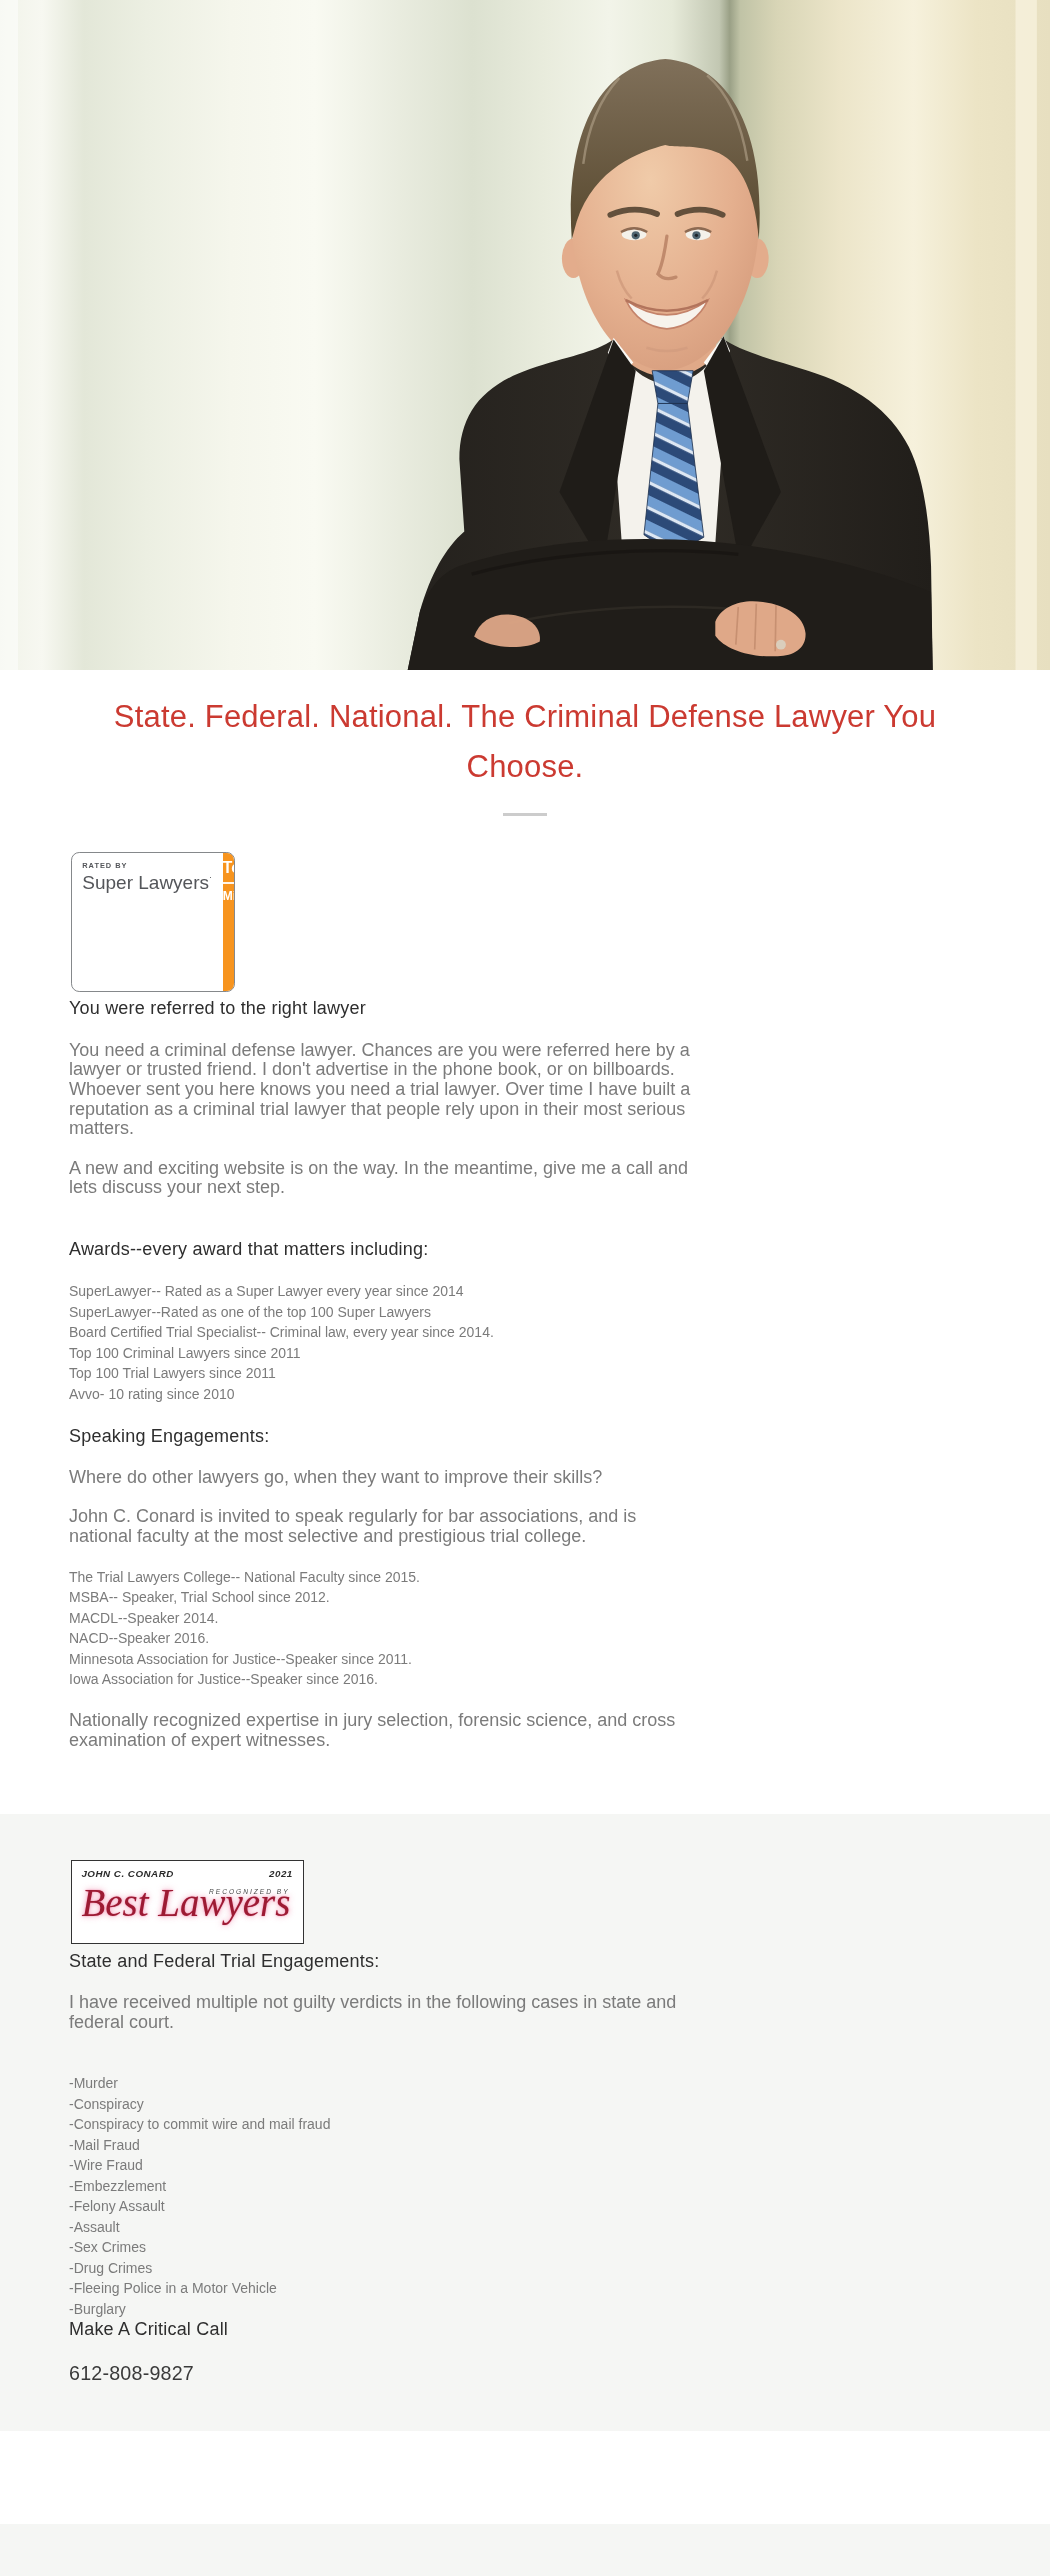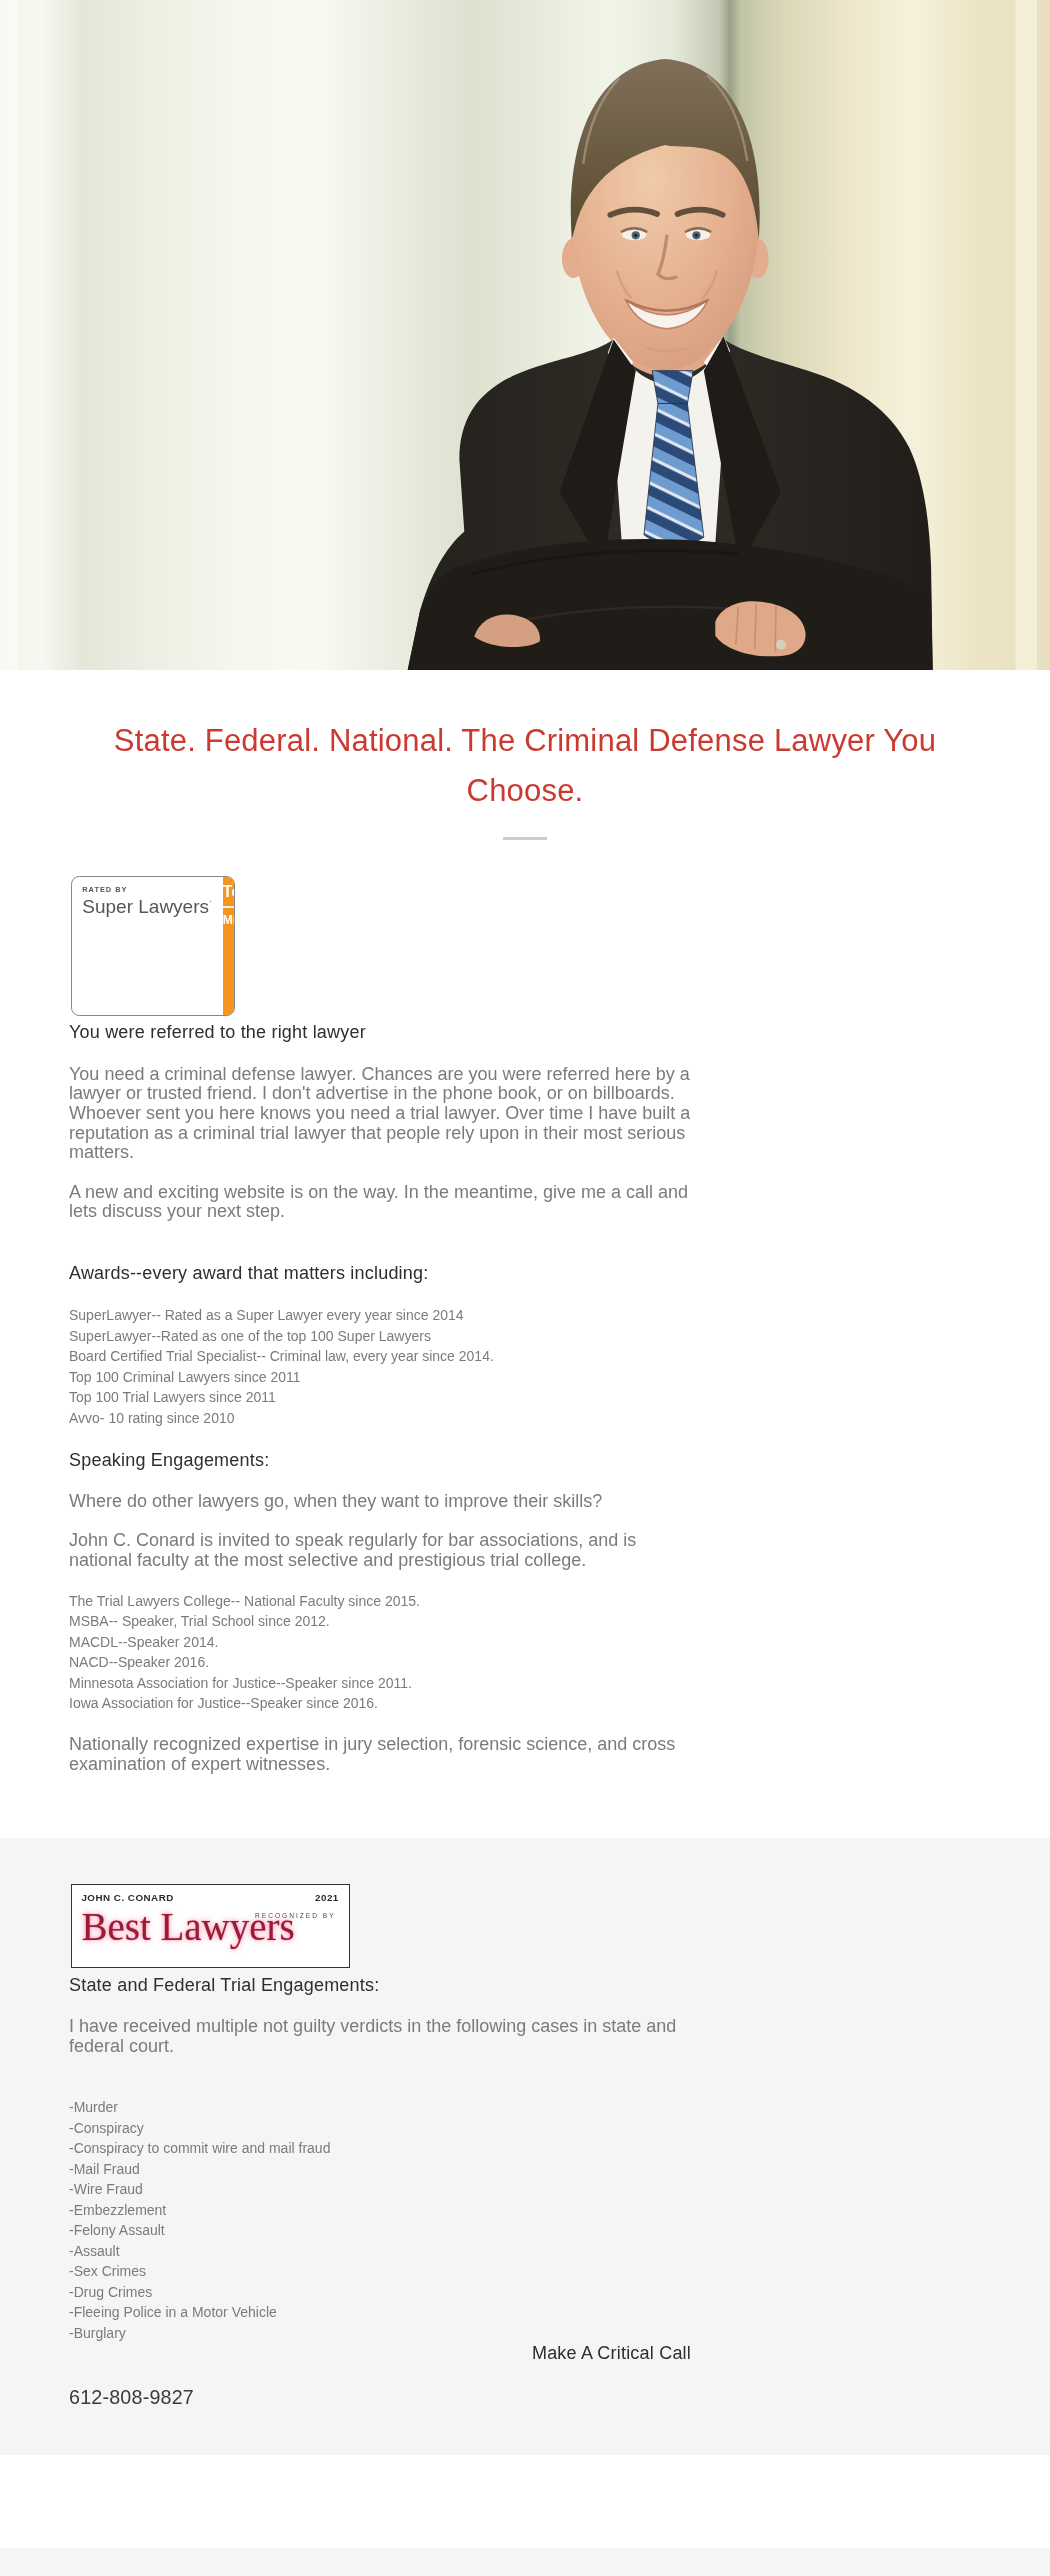--- a/index.html
+++ b/index.html
@@ -14,21 +14,21 @@
   *{box-sizing:border-box;}
   html,body{margin:0;padding:0;background:#ffffff;}
   body{font-family:"Liberation Sans", sans-serif;}
   .page{width:1050px;margin:0 auto;background:#ffffff;}
 
   
   .hero{height:670px;overflow:hidden;line-height:0;}
   .hero svg{display:block;}
 
   
-  .headline-band{padding-top:46px;}
+  .headline-band{padding-top:22px;}
   h1.headline{
     max-width:870px;margin:0 auto;text-align:center;
     font-size:31px;line-height:1.6;font-weight:400;color:var(--red);
     letter-spacing:0.2px;
   }
   .divider{width:44px;height:2.5px;background:#cccccc;margin:22px auto 0;}
 
   
   .content{padding:36px 0 44px 69px;}
   .text-col{max-width:622px;}
@@ -49,33 +49,33 @@
   .sl-orange{background:var(--sl-orange);color:#fff;text-align:left;padding:6.6px 0 7.4px 0;}
   .sl-tier{font-size:15.6px;font-weight:bold;letter-spacing:0.2px;}
   .sl-rule{width:79px;height:1.6px;background:rgba(255,255,255,.9);margin:4.9px auto;}
   .sl-state{font-size:12px;font-weight:bold;}
   .sl-site{text-align:right;font-size:13px;font-weight:bold;color:var(--sl-gray);padding:6.6px 0;}
 
   
   .acquittals{background:var(--section-bg);padding:46px 0 46px 69px;}
 
   .bl-badge{
-    width:279px;height:84px;background:#ffffff;border:1.6px solid #333;position:relative;
-    padding:6.6px 9.8px 0 9.8px;margin:0 0 6.6px 1.6px;cursor:pointer;
+    width:233px;height:84px;background:#ffffff;border:1.6px solid #333;position:relative;
+    padding:6.6px 9.8px 0 9.8px;margin:0 0 6.6px 1.6px;cursor:pointer;font-style:italic;
   }
   .bl-topline{display:flex;justify-content:space-between;font-size:9.8px;font-weight:bold;
     color:#2b2b2b;letter-spacing:0.5px;}
   .bl-recognized{position:absolute;top:27px;right:13px;font-size:6.6px;letter-spacing:2px;color:#4a4a4a;}
   .bl-brand{
     font-family:"Liberation Serif", serif;font-size:39px;line-height:1.05;color:var(--bl-red);
     text-shadow:0 0 6.6px rgba(235,92,140,.65), 0 0 1.6px rgba(235,92,140,.8);
     margin-top:4.9px;white-space:nowrap;
   }
 
-  .cta-heading{margin:38px 0 23px 0;text-align:right;}
+  .cta-heading{margin:38px 0 23px 0;}
   a.phone{font-size:19.7px;color:#3a3a3a;text-decoration:none;letter-spacing:0.2px;cursor:pointer;}
 
   .white-gap{height:93px;background:#ffffff;}
   .footer{height:70px;background:var(--section-bg);}
 </style>
 </head>
 <body>
 
 <div class="page">
 

